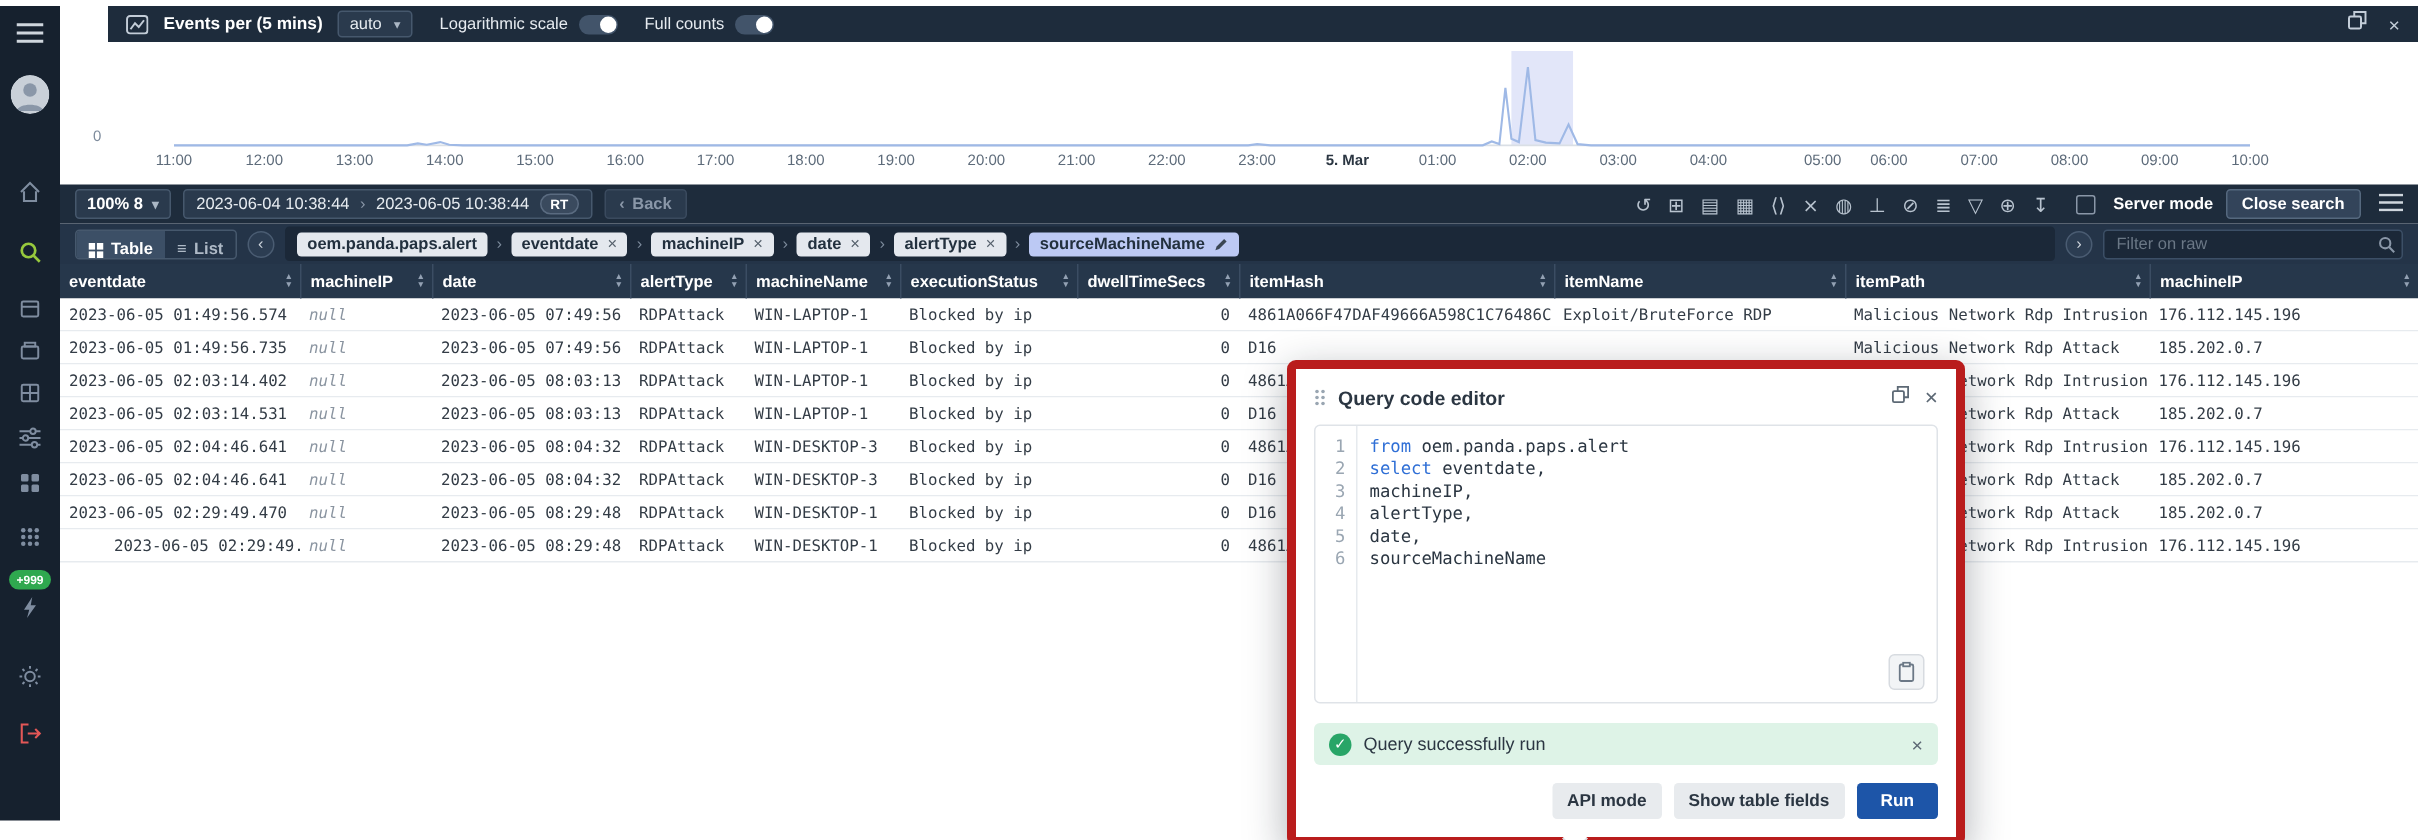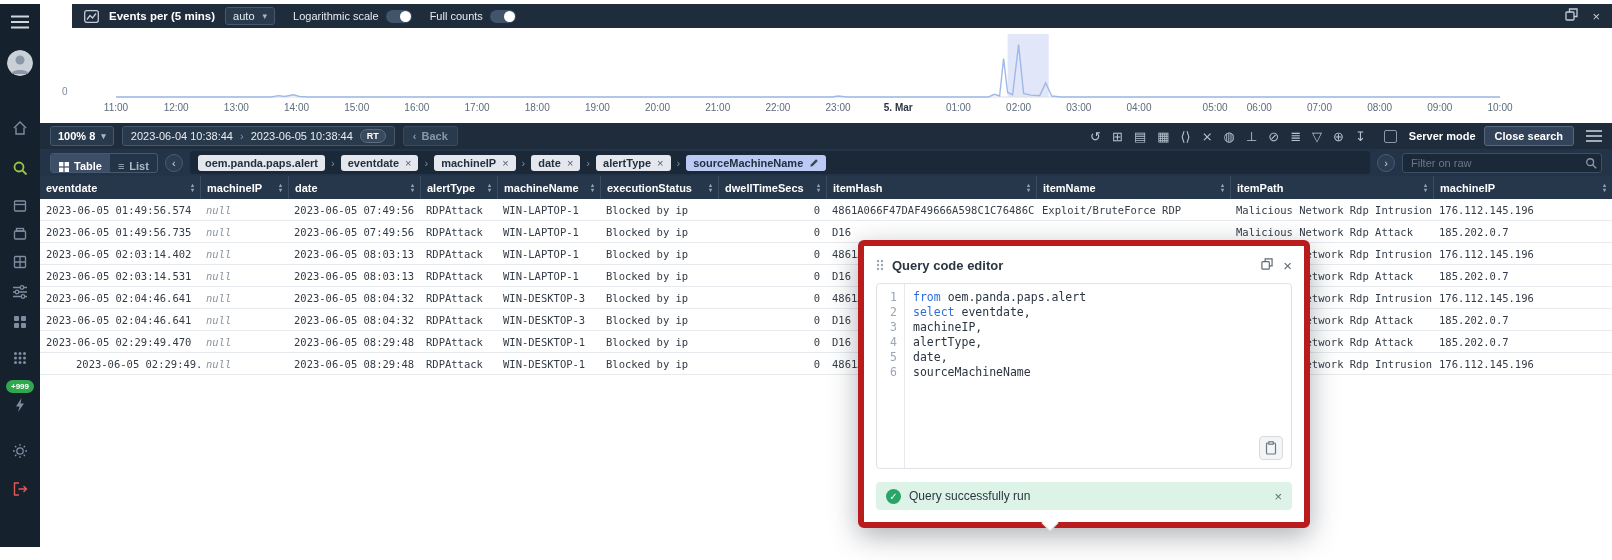--- a/index.html
+++ b/index.html
@@ -601,18 +601,23 @@
                 <rect x="1.5" y="2" width="9" height="11" rx="1"></rect>
                 <rect x="3.8" y="0.8" width="4.4" height="2.4" fill="#f2f4f6"></rect>
               </svg>
         </button>
       </div>
       <div class="banner">
         <span class="check">✓</span>
         <span>Query successfully run</span>
         <span class="bn-close">×</span>
       </div>
+      <div class="dlg-footer">
+        <button class="btn">API mode</button>
+        <button class="btn">Show table fields</button>
+        <button class="btn primary">Run</button>
+      </div>
       <div class="dlg-arrow"></div>
     </div>
 
   </div>
 </div>
 </div>
 
 </body></html>

